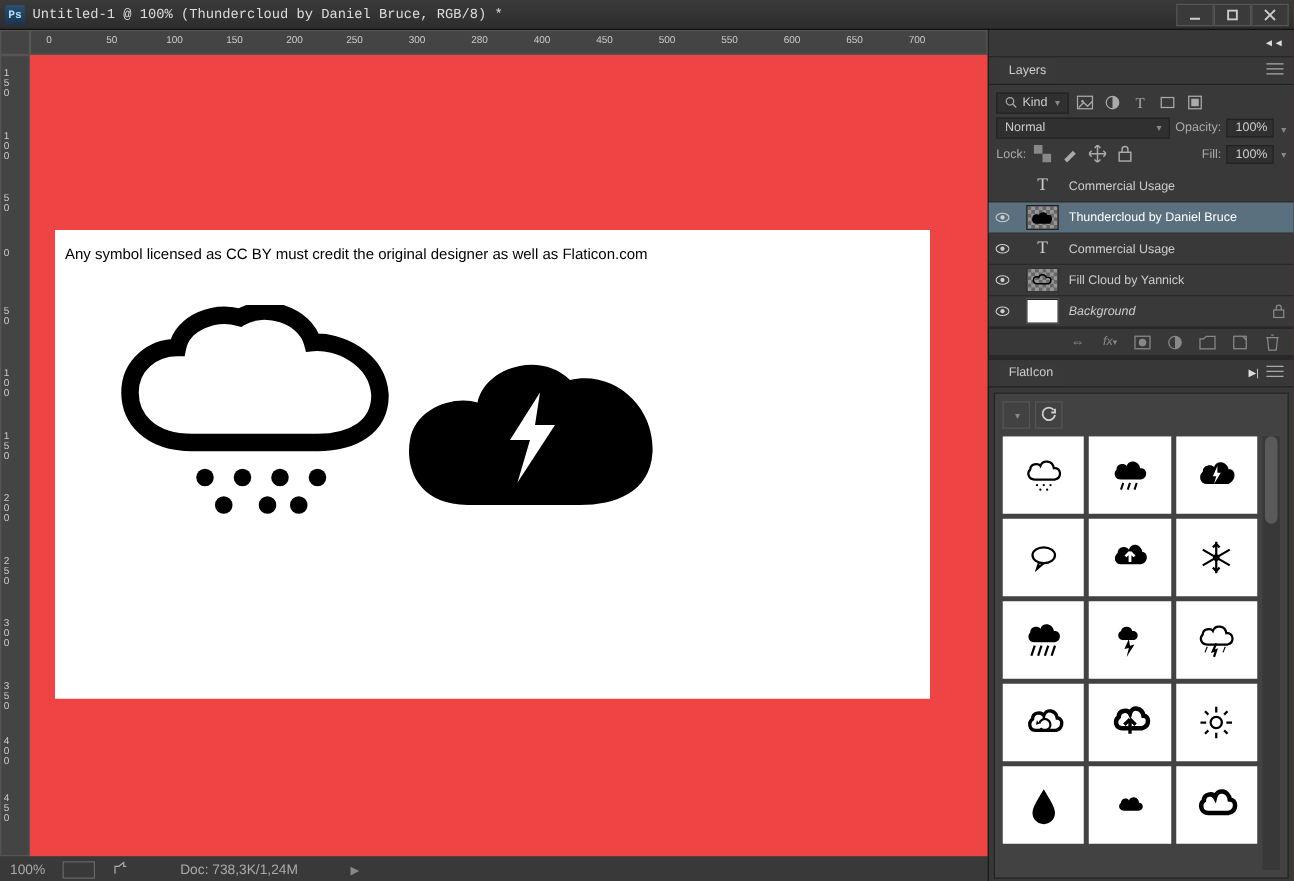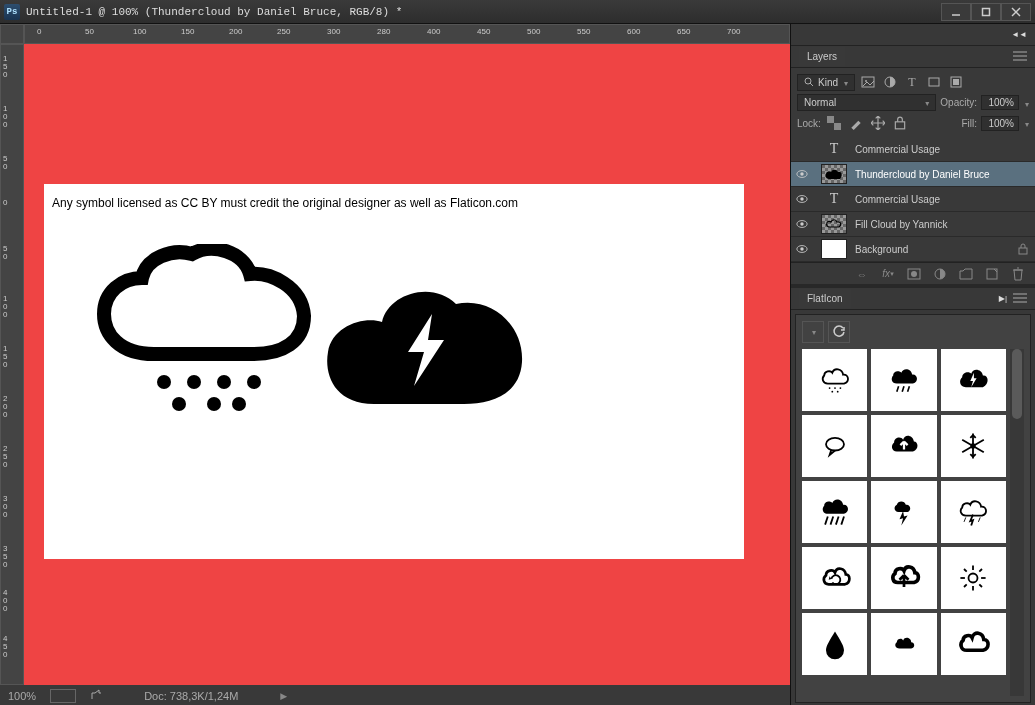--- a/index.html
+++ b/index.html
@@ -323,21 +323,21 @@
 }
 .grid-thumb {
   position: absolute;
   top: 0; left: 2px; right: 2px;
   height: 70px;
   background: #5a5a5a;
   border-radius: 5px;
 }
 .chev::after { content: "▾"; font-size: 8px; margin-left: 2px; color: #888; }
 .lock-icon { width: 12px; height: 12px; color: #888; margin-right: 6px; }
-.italic { }
+.italic { font-style: italic; }
 .tri-play { color: #888; font-size: 9px; }
 .menu-icon svg { width: 14px; height: 10px; }
 </style>
 </head>
 <body>
 
 <div class="titlebar">
   <div class="ps-icon">Ps</div>
   <div class="title-text">Untitled-1 @ 100% (Thundercloud by Daniel Bruce, RGB/8) *</div>
   <div class="win-btns">

